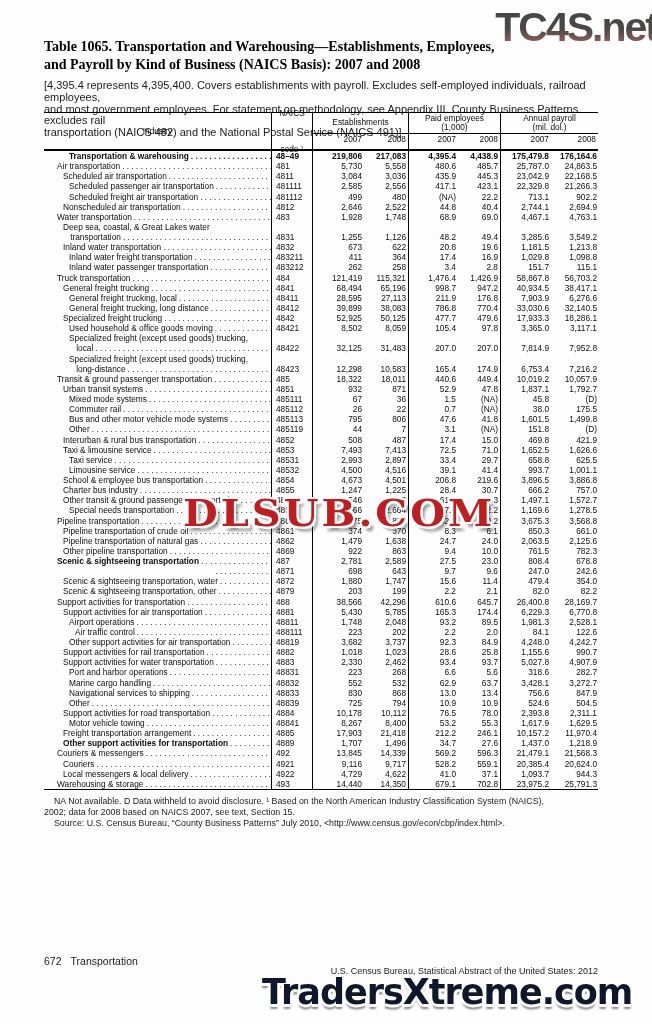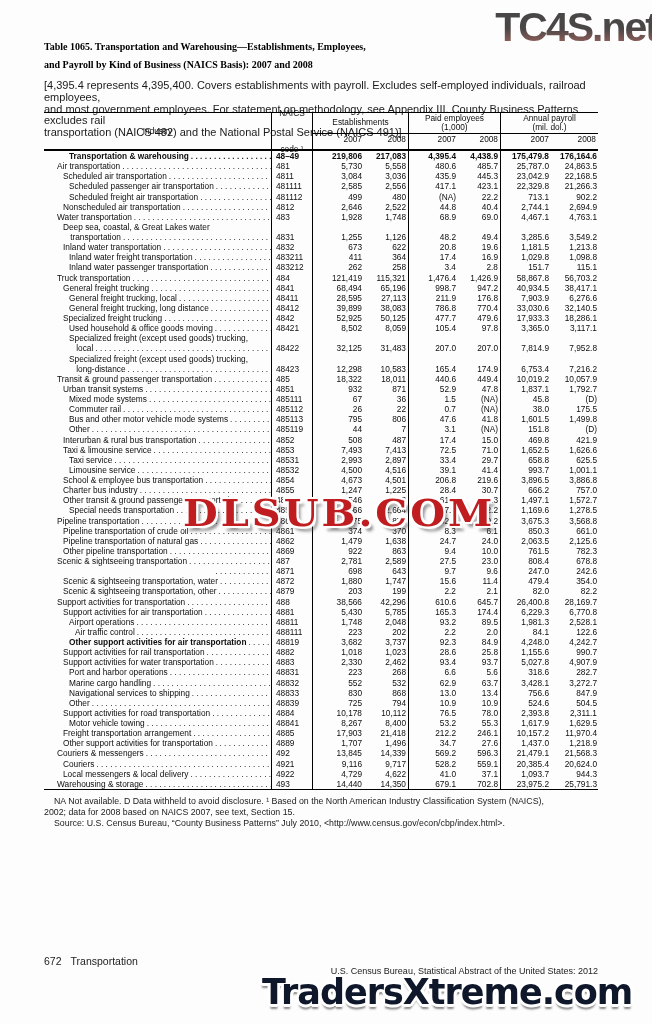--- a/index.html
+++ b/index.html
@@ -2,21 +2,21 @@
 <html><head>
 <meta charset="utf-8">
 <style>
   html,body{margin:0;padding:0;}
   body{width:652px;height:1024px;background:#fdfdfd;position:relative;overflow:hidden;
        font-family:"Liberation Sans", sans-serif;color:#111;}
   .page{position:absolute;inset:0;}
 
   
   .title{position:absolute;left:44px;top:38px;font-family:"Liberation Serif", serif;
-         font-weight:bold;font-size:10px;line-height:17.5px;color:#000;width:560px;}
+         font-weight:bold;font-size:14px;line-height:17.5px;color:#000;width:560px;}
   .note{position:absolute;left:44px;top:80px;font-size:11px;line-height:11.8px;color:#1a1a1a;width:560px;}
 
   
   .table{position:absolute;left:44px;top:112px;width:554px;border-top:1px solid #000;
          border-bottom:1px solid #000;box-sizing:border-box;font-size:8.3px;color:#0d0d0d;}
   .table *{box-sizing:border-box;}
   .thead{display:flex;border-bottom:2px solid #000;height:38px;}
   .th-label{width:227px;display:flex;align-items:center;justify-content:center;}
   .th-naics{width:42px;border-left:1px solid #000;border-right:1px solid #000;
             display:flex;flex-direction:column;align-items:center;justify-content:center;line-height:10px;gap:26px;}
@@ -640,21 +640,21 @@
           <div class="td c-naics">4869</div>
           <div class="td c-v v0">922</div>
           <div class="td c-v v1">863</div>
           <div class="td c-v v2">9.4</div>
           <div class="td c-v v3">10.0</div>
           <div class="td c-v v4">761.5</div>
           <div class="td c-v v5">782.3</div>
         </div>
         <div class="tr">
           <div class="td c-lab">
-            <span class="lt" style="padding-left: 13px;">Scenic &amp; sightseeing transportation</span>
+            <span class="lt" style="padding-left: 13px; font-weight: bold;">Scenic &amp; sightseeing transportation</span>
             <span class="dots"></span>
           </div>
           <div class="td c-naics">487</div>
           <div class="td c-v v0">2,781</div>
           <div class="td c-v v1">2,589</div>
           <div class="td c-v v2">27.5</div>
           <div class="td c-v v3">23.0</div>
           <div class="td c-v v4">808.4</div>
           <div class="td c-v v5">678.8</div>
         </div>
@@ -744,21 +744,21 @@
           <div class="td c-naics">488111</div>
           <div class="td c-v v0">223</div>
           <div class="td c-v v1">202</div>
           <div class="td c-v v2">2.2</div>
           <div class="td c-v v3">2.0</div>
           <div class="td c-v v4">84.1</div>
           <div class="td c-v v5">122.6</div>
         </div>
         <div class="tr">
           <div class="td c-lab">
-            <span class="lt" style="padding-left: 25px; font-weight: bold;">Other support activities for air transportation</span>
+            <span class="lt" style="padding-left: 25px;">Other support activities for air transportation</span>
             <span class="dots"></span>
           </div>
           <div class="td c-naics">48819</div>
           <div class="td c-v v0">3,682</div>
           <div class="td c-v v1">3,737</div>
           <div class="td c-v v2">92.3</div>
           <div class="td c-v v3">84.9</div>
           <div class="td c-v v4">4,248.0</div>
           <div class="td c-v v5">4,242.7</div>
         </div>
@@ -874,21 +874,21 @@
           <div class="td c-naics">4885</div>
           <div class="td c-v v0">17,903</div>
           <div class="td c-v v1">21,418</div>
           <div class="td c-v v2">212.2</div>
           <div class="td c-v v3">246.1</div>
           <div class="td c-v v4">10,157.2</div>
           <div class="td c-v v5">11,970.4</div>
         </div>
         <div class="tr">
           <div class="td c-lab">
-            <span class="lt" style="padding-left: 19px;">Other support activities for transportation</span>
+            <span class="lt" style="padding-left: 19px; font-weight: bold;">Other support activities for transportation</span>
             <span class="dots"></span>
           </div>
           <div class="td c-naics">4889</div>
           <div class="td c-v v0">1,707</div>
           <div class="td c-v v1">1,496</div>
           <div class="td c-v v2">34.7</div>
           <div class="td c-v v3">27.6</div>
           <div class="td c-v v4">1,437.0</div>
           <div class="td c-v v5">1,218.9</div>
         </div>

